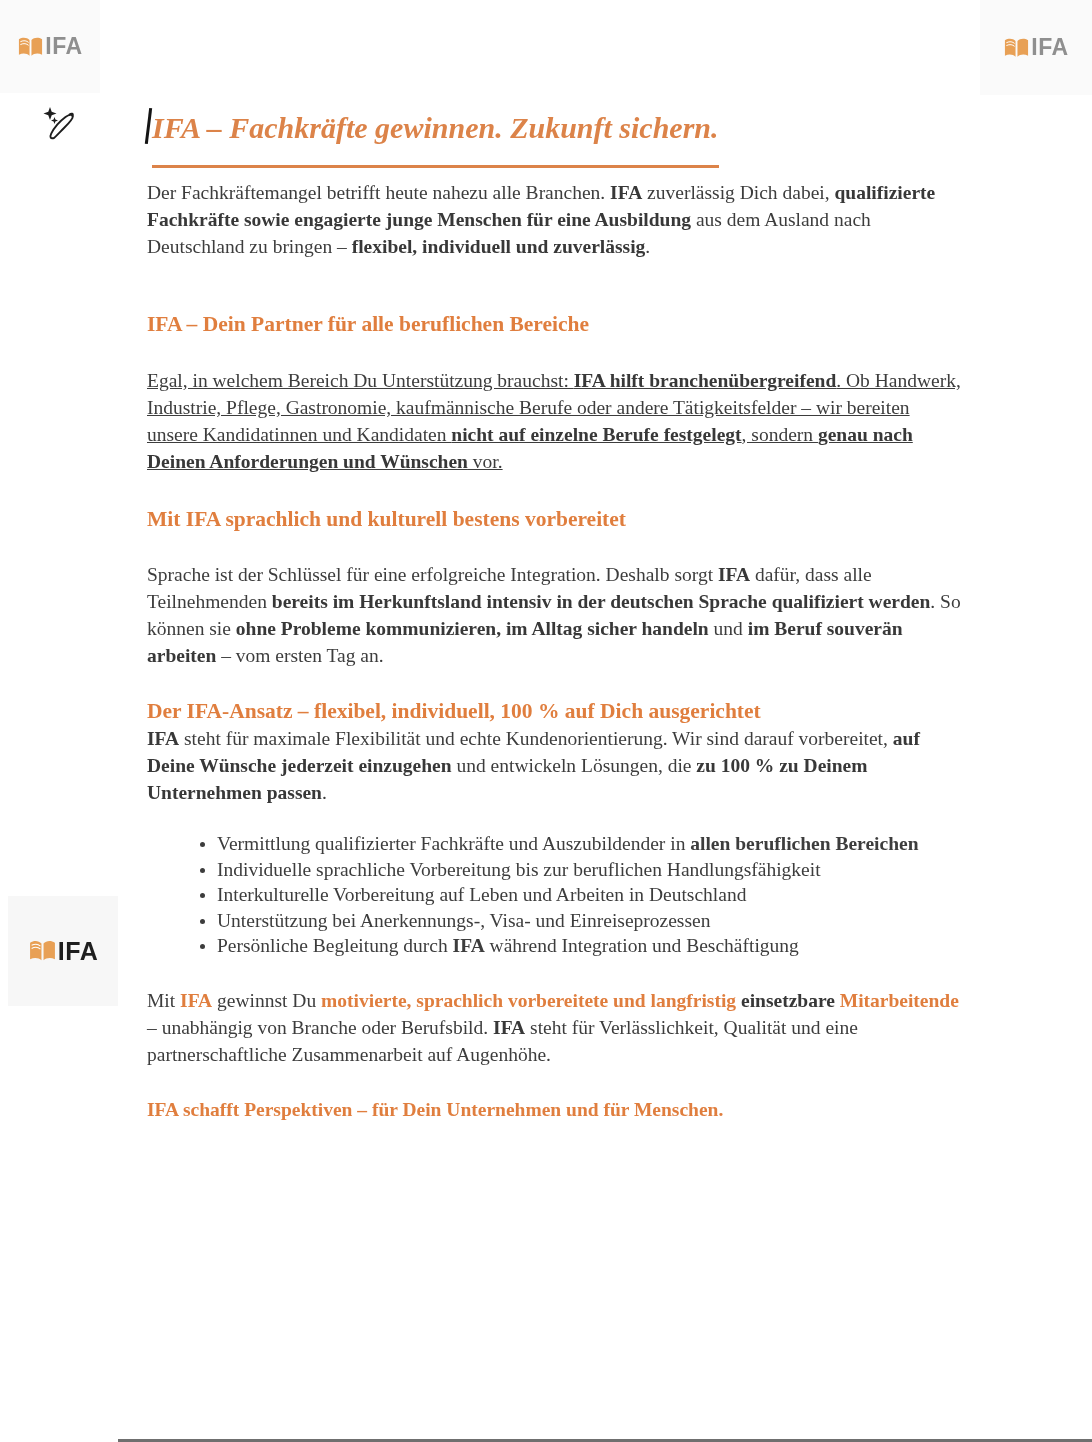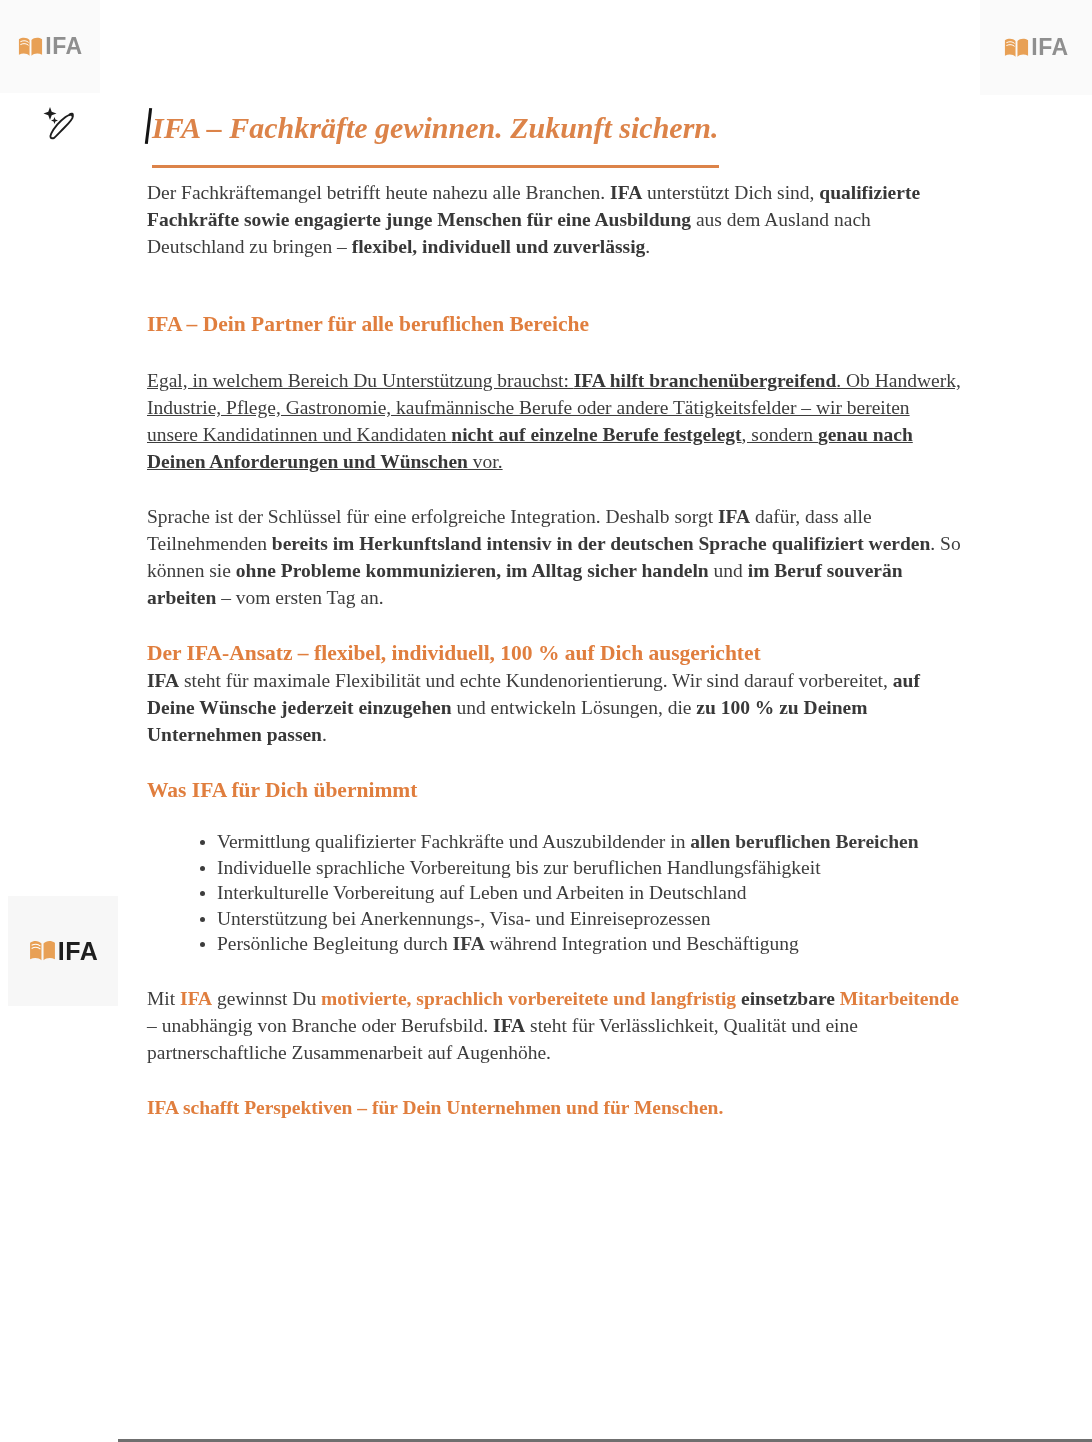--- a/index.html
+++ b/index.html
@@ -165,31 +165,31 @@
     <path d="M28.5 10.5 C30.5 9 32.5 9.5 31.5 12" fill="none" stroke="#1e1e1e" stroke-width="1.9" stroke-linecap="round"></path>
   </svg>
 </div>
 
 <div class="doc">
 
   <div class="doc-title">
     <span class="caret"></span><span class="title-text">IFA – Fachkräfte gewinnen. Zukunft sichern.</span>
   </div>
 
-  <p class="para p-intro"><span>Der Fachkräftemangel betrifft heute nahezu alle Branchen. </span><b>IFA</b><span> unterstützt Dich sind, </span><b>qualifizierte Fachkräfte sowie engagierte junge Menschen für eine Ausbildung</b><span> aus dem Ausland nach Deutschland zu bringen – </span><b>flexibel, individuell und zuverlässig</b><span>.</span></p>
+  <p class="para p-intro"><span>Der Fachkräftemangel betrifft heute nahezu alle Branchen. </span><b>IFA</b><span> zuverlässig Dich dabei, </span><b>qualifizierte Fachkräfte sowie engagierte junge Menschen für eine Ausbildung</b><span> aus dem Ausland nach Deutschland zu bringen – </span><b>flexibel, individuell und zuverlässig</b><span>.</span></p>
 
   <div class="h h1x">IFA – Dein Partner für alle beruflichen Bereiche</div>
   <p class="para p1x"><span>Egal, in welchem Bereich Du Unterstützung brauchst: </span><b>IFA hilft branchenübergreifend</b><span>. Ob Handwerk, Industrie, Pflege, Gastronomie, kaufmännische Berufe oder andere Tätigkeitsfelder – wir bereiten unsere Kandidatinnen und Kandidaten </span><b>nicht auf einzelne Berufe festgelegt</b><span>, sondern </span><b>genau nach Deinen Anforderungen und Wünschen</b><span> vor.</span></p>
 
+  <div class="h h2x">Mit IFA sprachlich und kulturell bestens vorbereitet</div>
   <p class="para p2x"><span>Sprache ist der Schlüssel für eine erfolgreiche Integration. Deshalb sorgt </span><b>IFA</b><span> dafür, dass alle Teilnehmenden </span><b>bereits im Herkunftsland intensiv in der deutschen Sprache qualifiziert werden</b><span>. So können sie </span><b>ohne Probleme kommunizieren, im Alltag sicher handeln</b><span> und </span><b>im Beruf souverän arbeiten</b><span> – vom ersten Tag an.</span></p>
 
   <div class="h h3x">Der IFA-Ansatz – flexibel, individuell, 100 % auf Dich ausgerichtet</div>
   <p class="para p3x"><b>IFA</b><span> steht für maximale Flexibilität und echte Kundenorientierung. Wir sind darauf vorbereitet, </span><b>auf Deine Wünsche jederzeit einzugehen</b><span> und entwickeln Lösungen, die </span><b>zu 100 % zu Deinem Unternehmen passen</b><span>.</span></p>
 
-  <div class="h h4x">Was IFA für Dich übernimmt</div>
   <ul class="ulx">
     <li><span>Vermittlung qualifizierter Fachkräfte und Auszubildender in </span><b>allen beruflichen Bereichen</b></li>
     <li><span>Individuelle sprachliche Vorbereitung bis zur beruflichen Handlungsfähigkeit</span></li>
     <li><span>Interkulturelle Vorbereitung auf Leben und Arbeiten in Deutschland</span></li>
     <li><span>Unterstützung bei Anerkennungs-, Visa- und Einreiseprozessen</span></li>
     <li><span>Persönliche Begleitung durch </span><b>IFA</b><span> während Integration und Beschäftigung</span></li>
   </ul>
 
   <p class="para p5x"><span>Mit </span><b style="color: rgb(224, 126, 62);">IFA</b><span> gewinnst Du </span><b style="color: rgb(224, 126, 62);">motivierte, sprachlich vorbereitete und langfristig</b><span> </span><b>einsetzbare</b><span> </span><b style="color: rgb(224, 126, 62);">Mitarbeitende</b><span> – unabhängig von Branche oder Berufsbild. </span><b>IFA</b><span> steht für Verlässlichkeit, Qualität und eine partnerschaftliche Zusammenarbeit auf Augenhöhe.</span></p>
 

